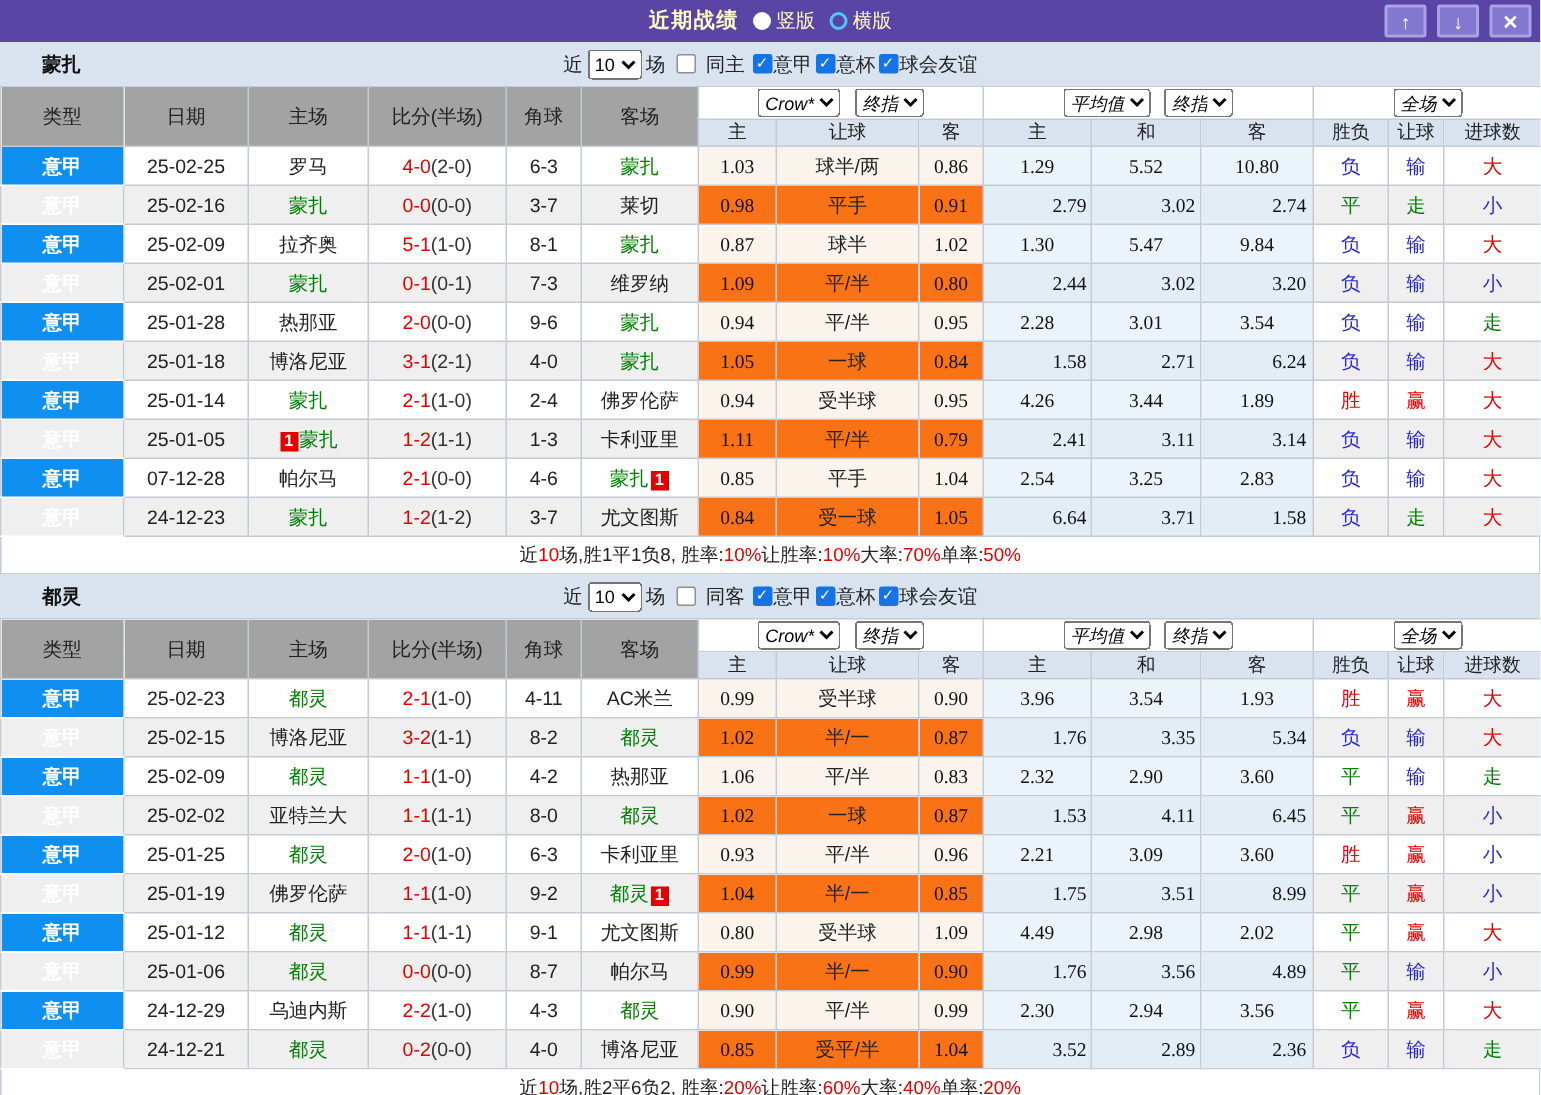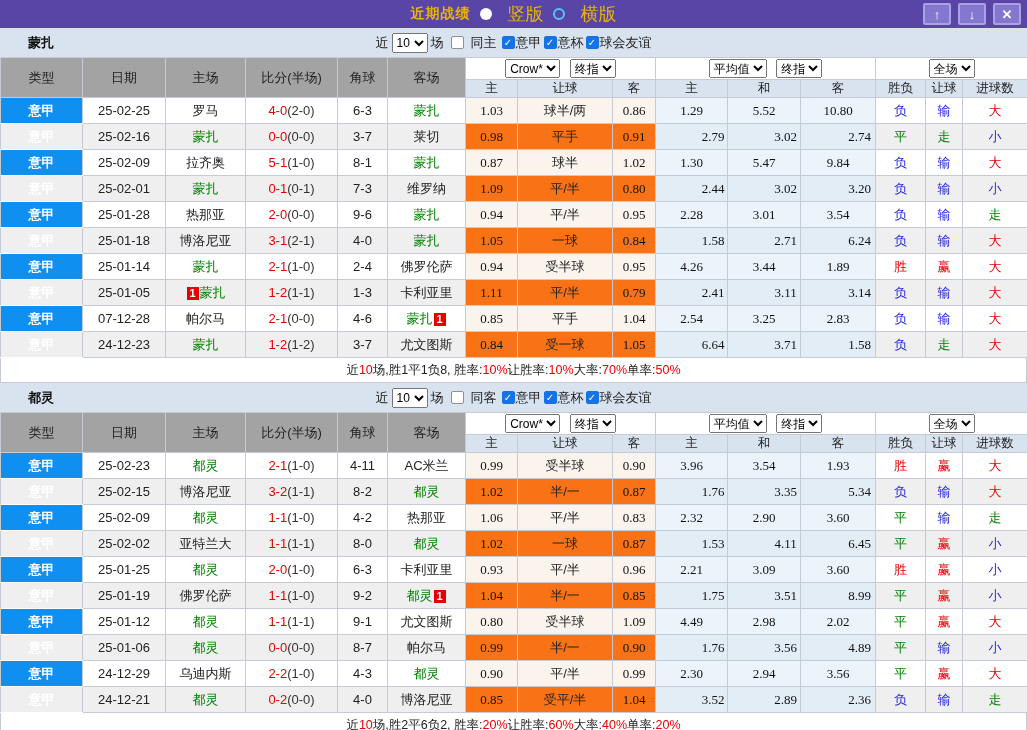--- a/index.html
+++ b/index.html
@@ -1,23 +1,23 @@
 <!DOCTYPE html>
 <html><head>
 <meta charset="utf-8">
 <style>
   html,body{margin:0;padding:0;background:#fff;}
   .window{width:1027px;height:730px;position:relative;background:#fff;overflow:hidden;
           font-family:"Liberation Sans","DejaVu Sans",sans-serif;font-size:13px;color:#222;}
 
   
   .titlebar{height:28px;background:#5845A5;position:relative;display:flex;align-items:center;justify-content:center;}
-  .title-center{display:flex;align-items:center;gap:9px;color:#eab308;}
+  .title-center{display:flex;align-items:center;gap:9px;color:#fef9c3;}
   .title-text{font-weight:bold;font-size:14px;letter-spacing:1px;}
-  .radio-opt{display:inline-flex;align-items:center;gap:16px;font-size:18px;cursor:pointer;}
+  .radio-opt{display:inline-flex;align-items:center;gap:4px;font-size:13px;cursor:pointer;}
   .radio-dot{display:inline-block;width:12px;height:12px;border-radius:50%;box-sizing:border-box;}
   .radio-dot.sel{background:#fff;}
   .radio-dot.unsel{border:2.5px solid #53C7F3;background:transparent;}
   .tb-buttons{position:absolute;right:6px;top:3px;display:flex;gap:7px;}
   .tb-btn{width:28px;height:22px;background:#8477CF;border:2px solid #ABA1E3;color:#fff;
           font-size:13px;font-weight:bold;display:flex;align-items:center;justify-content:center;
           border-radius:2px;cursor:pointer;padding:0;line-height:1;}
 
   
   .section-header{height:29px;background:#D9E3F0;position:relative;display:flex;align-items:center;justify-content:center;}
@@ -31,21 +31,21 @@
   .comp-filters{display:inline-flex;align-items:center;}
   .comp-filters label{display:inline-flex;align-items:center;cursor:pointer;}
   .comp-filters .cb{margin:0 1px 0 2px;}
 
   
   table.grid{border-collapse:collapse;table-layout:fixed;width:1027px;}
   .grid th,.grid td{border:1px solid #C4CBD4;text-align:center;padding:0;overflow:hidden;white-space:nowrap;}
   .grid th{font-weight:normal;color:#222;}
   th.mainh{background:#a3a3a3;font-size:13px;}
   tr.dd-row th.ddcell{background:#fff;height:21px;}
-  .ddcell select{height:19px;font-size:12px;margin:0 3px;}
+  .ddcell select{height:19px;font-size:12px;margin:0 3px;font-style:italic;}
   tr.sub-row th{background:#D9E3F0;height:16px;font-size:12.5px;}
   .grid tbody td{height:25px;background:#fff;font-size:13px;}
   .grid tbody tr.alt td{background:#EFEFEF;}
   .grid tbody td.hcol{background:#FAF4ED;}
   .grid tbody tr.alt td.hcol{background:#f97316;}
   .grid tbody td.ecol{background:#EBF4FB;}
   .grid tbody tr.alt td.ecol{background:#E2EDF5;padding-left:43px;}
   .grid tbody td.league{background:#0F8FF0;color:#fff;font-weight:bold;border-bottom-color:#fff;border-top-color:#fff;}
   td.odds{font-family:"Liberation Serif","DejaVu Serif",serif;font-size:13.5px;color:#111;}
   .ft{color:#E60000;}

